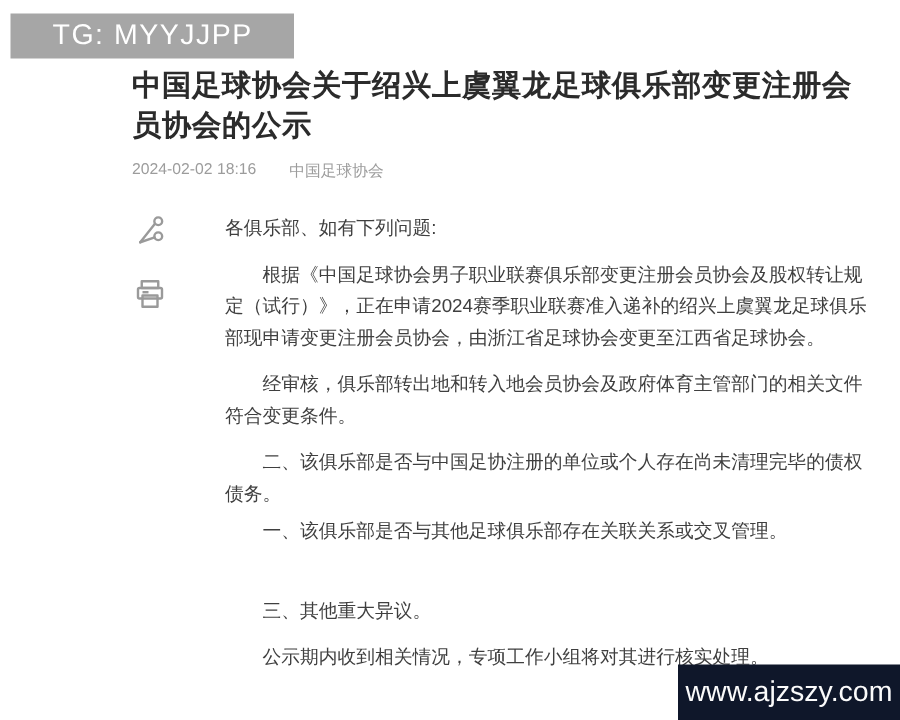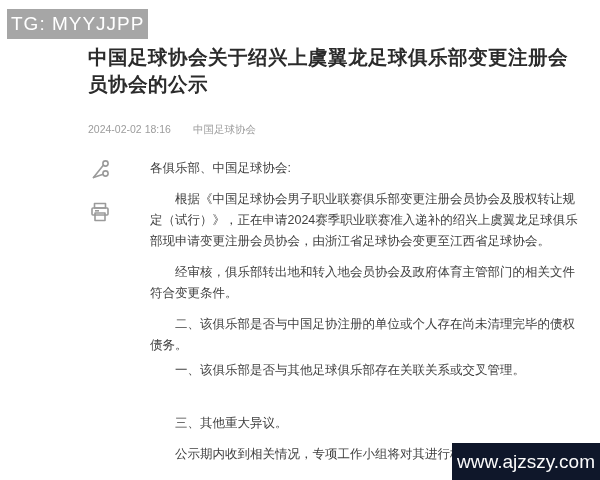--- a/index.html
+++ b/index.html
@@ -6,33 +6,33 @@
   body {
     width: 600px; height: 480px;
     background: #ffffff;
     position: relative;
     overflow: hidden;
     font-family: "Liberation Sans", "DejaVu Sans", sans-serif;
   }
   .tg-badge {
     position: absolute; left: 7px; top: 9px;
     height: 30px; line-height: 30px;
-    padding: 0 4px;
+    padding: 0 28px;
     background: #a6a6a6; color: #ffffff;
     font-size: 19px; letter-spacing: 1px;
   }
   .article {
     position: absolute; left: 88px; top: 44px; width: 497px;
   }
   .page-title {
     margin: 0; font-size: 19.5px; line-height: 27px;
     font-weight: bold; color: #2b2b2b; letter-spacing: 0.5px;
   }
   .meta {
-    margin-top: 25px; display: flex; gap: 22px;
+    margin-top: 9px; display: flex; gap: 22px;
     font-size: 10.5px; color: #9c9c9c;
   }
   .body-row { display: flex; margin-top: 21px; }
   .toolbar { width: 62px; flex: 0 0 62px; display: flex; flex-direction: column; gap: 18px; }
   .icon-btn { width: 24px; height: 24px; cursor: pointer; }
   .content {
     flex: 1; font-size: 12.5px; line-height: 21px; color: #3f3f3f;
   }
   .content p { margin: 0 0 10px; text-indent: 2em; }
   .content p.no-indent { text-indent: 0; }
@@ -73,21 +73,21 @@
         <svg viewBox="0 0 24 24" width="24" height="24" fill="none" stroke="#9a9a9a" stroke-width="1.6" stroke-linejoin="round">
           <rect x="6.5" y="3.5" width="11" height="4.5"></rect>
           <rect x="4" y="8" width="16" height="7" rx="1"></rect>
           <rect x="7" y="13" width="10" height="7.5"></rect>
           <line x1="7" y1="10.8" x2="11" y2="10.8"></line>
         </svg>
       </span>
     </div>
 
     <div class="content">
-      <p class="no-indent">各俱乐部、中国足球协会:</p>
+      <p class="no-indent">各俱乐部、如有下列问题:</p>
       <p>根据《中国足球协会男子职业联赛俱乐部变更注册会员协会及股权转让规定（试行）》，正在申请2024赛季职业联赛准入递补的绍兴上虞翼龙足球俱乐部现申请变更注册会员协会，由浙江省足球协会变更至江西省足球协会。</p>
       <p>经审核，俱乐部转出地和转入地会员协会及政府体育主管部门的相关文件符合变更条件。</p>
       <p class="notice-item">二、该俱乐部是否与中国足协注册的单位或个人存在尚未清理完毕的债权债务。</p>
       <p class="notice-item">一、该俱乐部是否与其他足球俱乐部存在关联关系或交叉管理。</p>
       <p class="notice-item notice-last">三、其他重大异议。</p>
       <p>公示期内收到相关情况，专项工作小组将对其进行核实处理。</p>
 
     </div>
   </div>
 </main>

